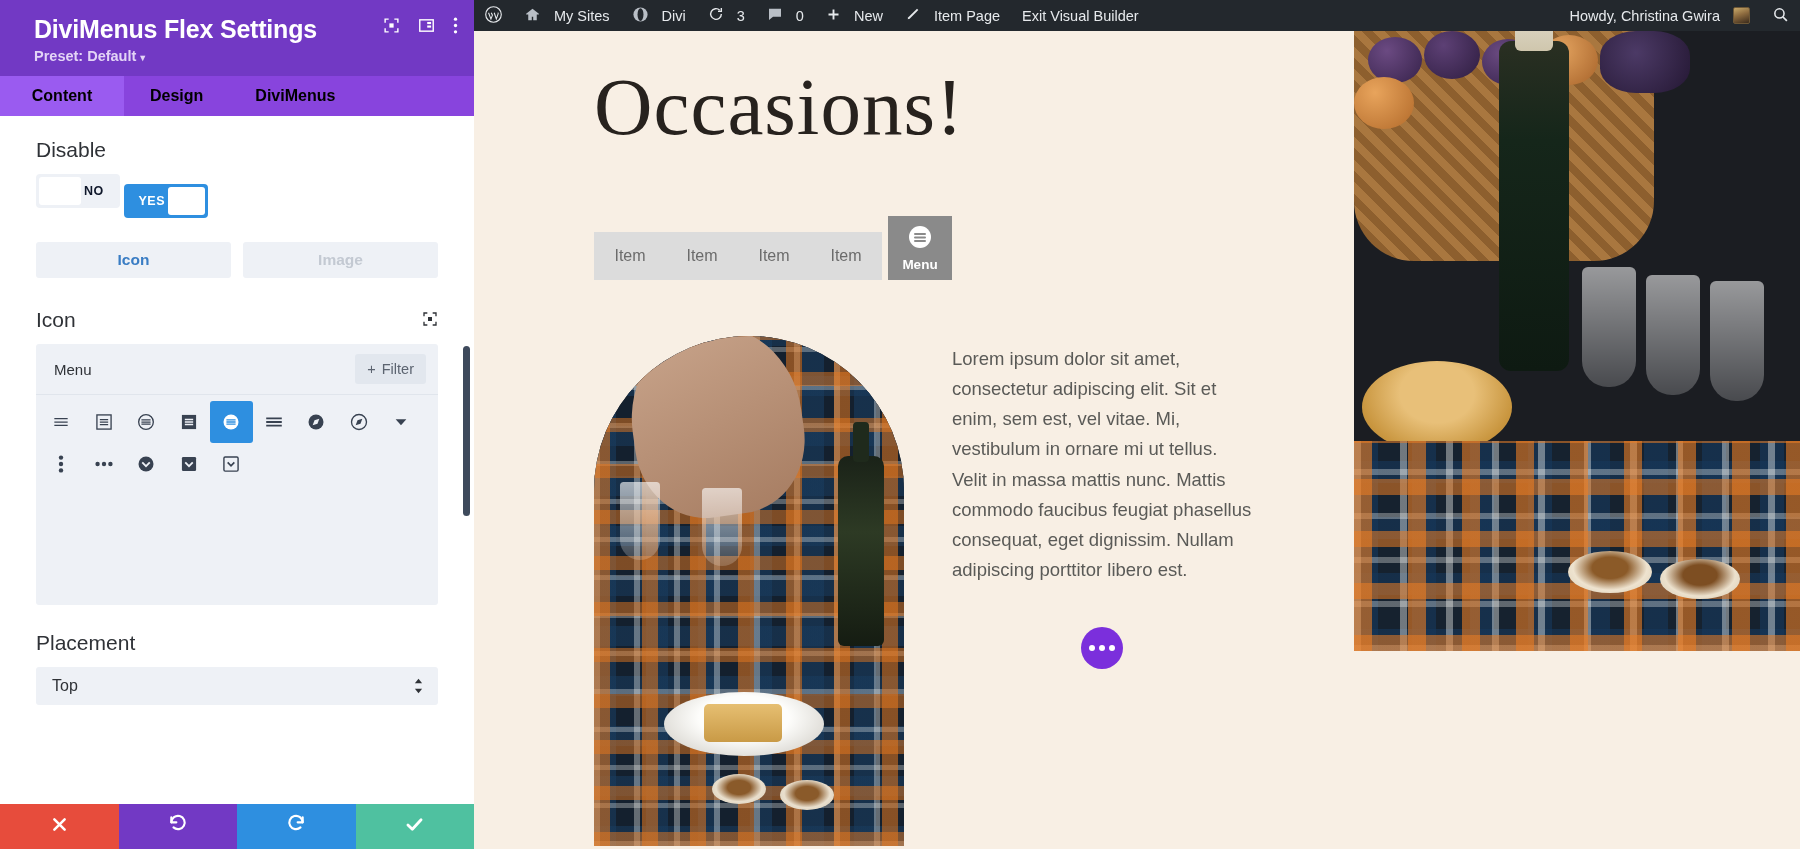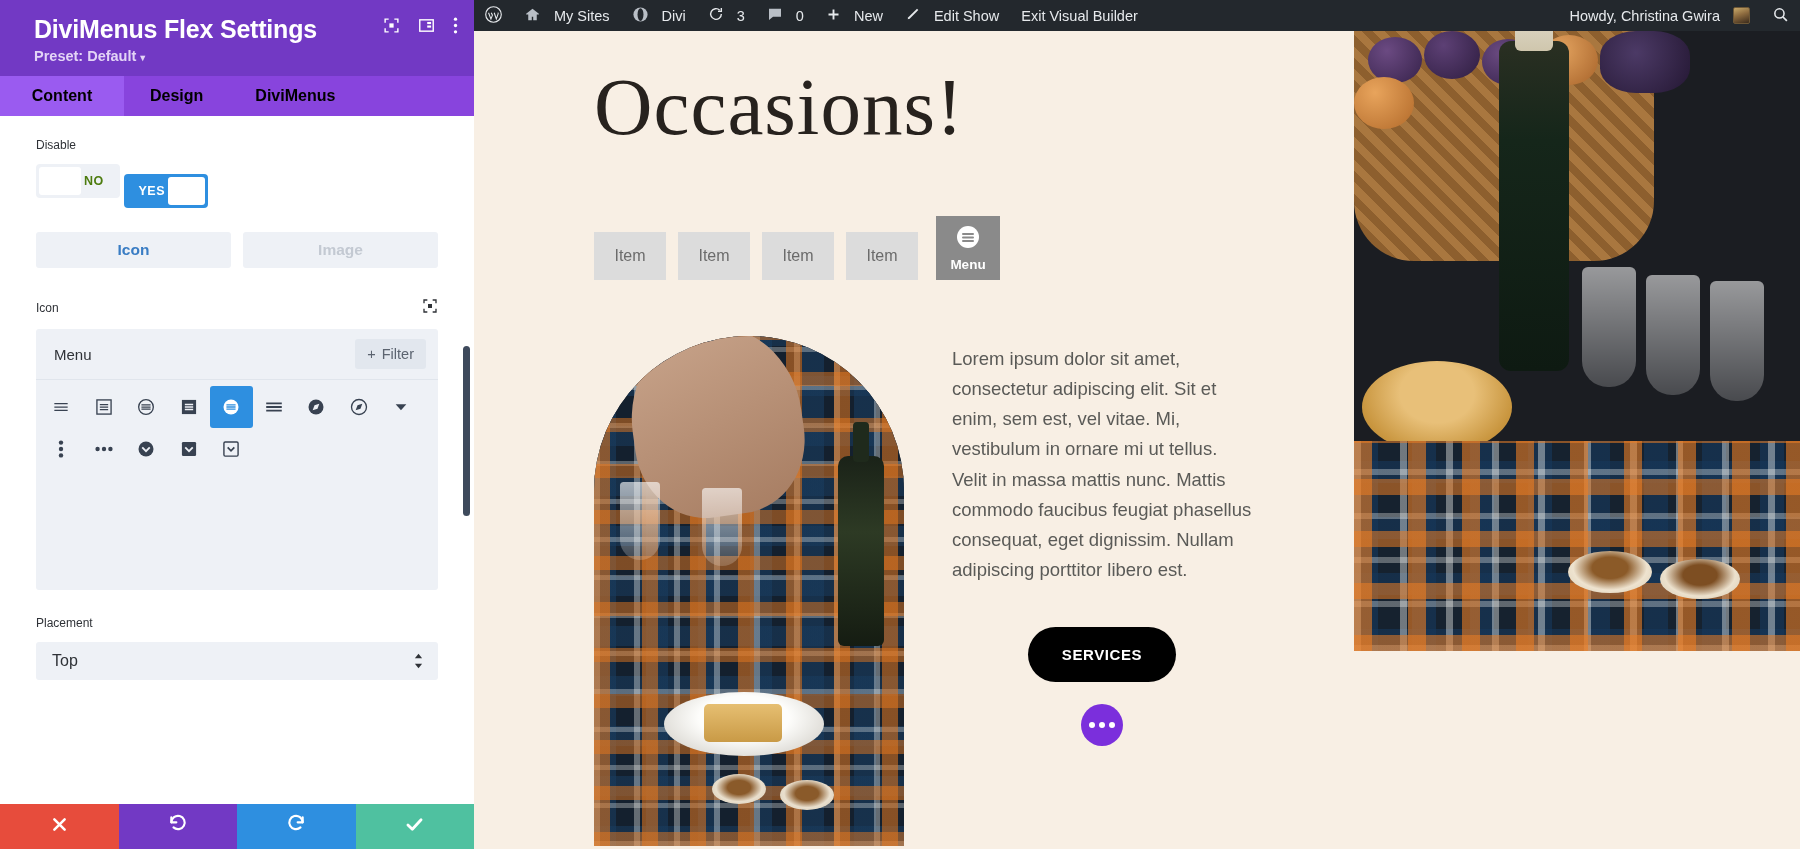--- a/index.html
+++ b/index.html
@@ -53,40 +53,40 @@
   .panel-tab.active { background: #9a5bf0; flex: 0 0 124px; }
   .panel-tab.t2 { flex: 0 0 90px; }
   .panel-tab.t3 { flex: 0 0 120px; }
 
   .panel-body {
     flex: 1; overflow: hidden; position: relative;
     padding: 22px 36px 0 36px;
     background: #fff;
   }
   .field-label {
-    font-size: 12px; color: #2f3237; margin-bottom: 12px;
+    font-size: 21px; color: #2f3237; margin-bottom: 12px;
     font-family: "Liberation Sans", sans-serif;
   }
   .field-label.with-icon { display:flex; align-items:center; justify-content: space-between; }
 
   .toggle {
     display: inline-flex; align-items: center;
     border-radius: 4px; height: 34px; width: 84px;
     overflow: hidden; cursor: pointer;
   }
   .toggle.no { background: #eef1f6; justify-content: flex-start; }
   .toggle.yes { background: #2e8fe0; justify-content: flex-end; }
   .toggle .knob {
     width: 42px; height: 28px; background: #fff;
     border-radius: 3px; margin: 3px;
   }
   .toggle .tlabel {
     font-size: 12.5px; font-weight: bold; letter-spacing: .5px;
   }
-  .toggle.no .tlabel { color: #4d7c0f; margin-right: 14px; }
+  .toggle.no .tlabel { color: #0f172a; margin-right: 14px; }
   .toggle.yes .tlabel { color: #fff; margin-left: 14px; }
 
   .seg-row { display: flex; gap: 12px; margin-top: 24px; }
   .seg {
     flex: 1; height: 36px; background: #eef1f6; border-radius: 3px;
     display: flex; align-items: center; justify-content: center;
     font-size: 15.5px; font-weight: bold; cursor: pointer;
   }
   .seg.active { color: #3a7dc4; }
   .seg.inactive { color: #c3c9d2; }
@@ -186,21 +186,21 @@
   }
   .hero-title {
     font-family: "Liberation Serif", serif;
     font-size: 81px; color: #27221e;
     letter-spacing: 1px;
     position: absolute; left: 120px; top: 30px;
     font-weight: normal;
   }
   .menu-row {
     position: absolute; left: 120px; top: 185px;
-    display: flex; align-items: flex-end; gap: 12px;
+    display: flex; align-items: flex-end; 
   }
   .menu-item {
     width: 72px; height: 48px; background: #dcdcdc;
     color: #6b6b6b; font-size: 16px;
     display: flex; align-items: center; justify-content: center;
     cursor: pointer;
   }
   .menu-toggle {
     width: 64px; height: 64px; background: #8a8a8a;
     display: flex; flex-direction: column;
@@ -377,21 +377,20 @@
           <div class="ph-glass2"></div>
           <div class="ph-plate"></div>
           <div class="ph-cake"></div>
           <div class="ph-tart1"></div>
           <div class="ph-tart2"></div>
         </div>
 
         <div>
           <p class="body-text">Lorem ipsum dolor sit amet, consectetur adipiscing elit. Sit et enim, sem est, vel vitae. Mi, vestibulum in ornare mi ut tellus. Velit in massa mattis nunc. Mattis commodo faucibus feugiat phasellus consequat, eget dignissim. Nullam adipiscing porttitor libero est.</p>
           <div class="services-wrap">
-            <div class="services-btn">SERVICES</div>
             <div class="dots-btn">
               <span></span>
               <span></span>
               <span></span>
             </div>
           </div>
         </div>
       </div>
     </div>
 
@@ -464,21 +463,21 @@
           </svg>
       </span>
       <span>New</span>
     </div>
     <div class="ab-item">
       <span>
         <svg width="16" height="16" viewBox="0 0 24 24">
             <path d="M4 20l3-1L20 6l-2-2L5 17z" fill="#e6e9ec"></path>
           </svg>
       </span>
-      <span>Edit Show</span>
+      <span>Item Page</span>
     </div>
     <div class="ab-item">Exit Visual Builder</div>
     <div class="ab-spacer"></div>
     <div class="ab-item">
       <span>Howdy, Christina Gwira</span>
       <span class="avatar"></span>
     </div>
     <div class="ab-item">
       <span>
         <svg width="17" height="17" viewBox="0 0 24 24">

